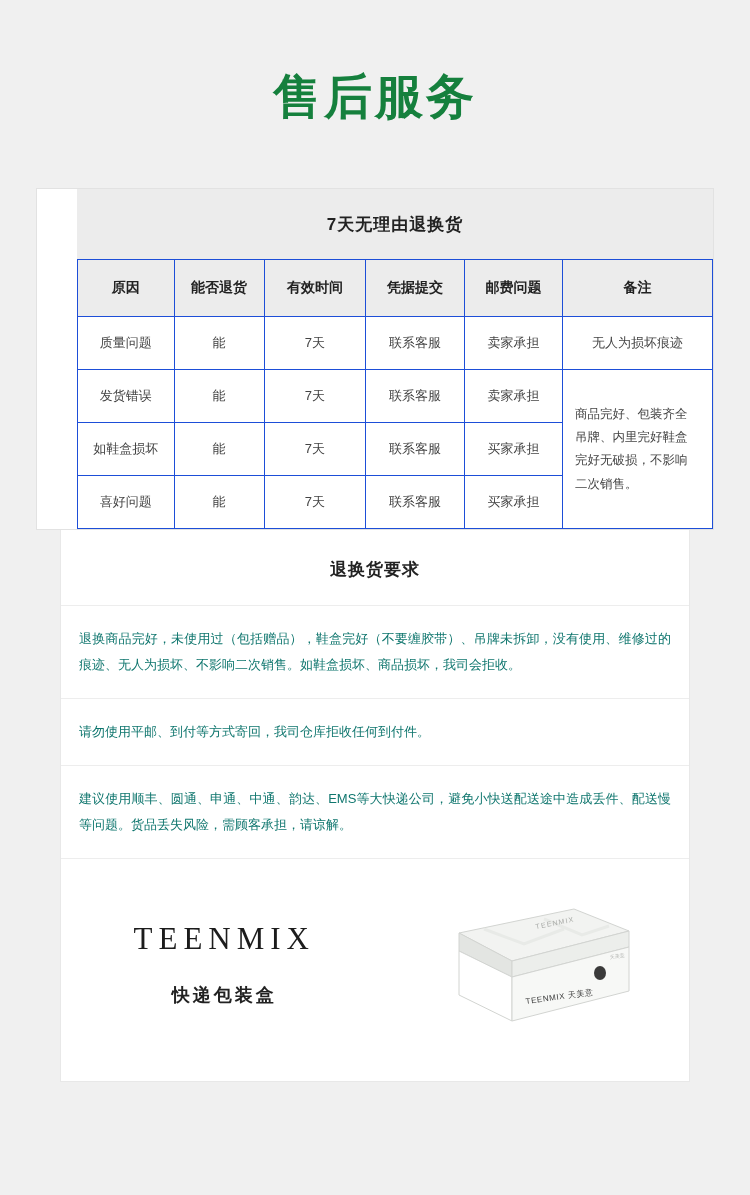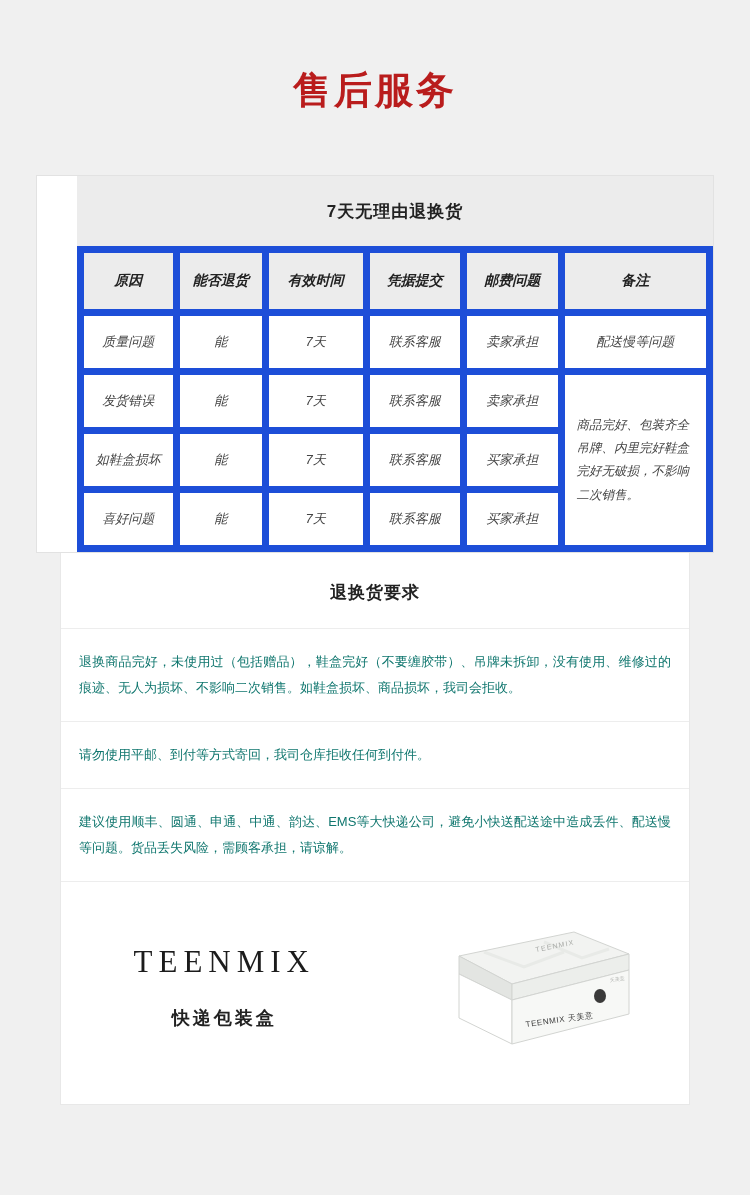--- a/index.html
+++ b/index.html
@@ -21,23 +21,23 @@
     position: relative;
     box-sizing: border-box;
   }
 
   
   .header {
     padding-top: 66px;
     text-align: center;
   }
   .header-title {
-    font-size: 38px;
-    font-weight: bold;
-    color: #b91c1c;
+    font-size: 48px;
+    font-weight: bold;
+    color: #15803d;
     letter-spacing: 3px;
     line-height: 1.3;
   }
   .header-sub {
     margin-top: 10px;
     font-size: 17px;
     color: #b0b0b0;
     letter-spacing: 4px;
   }
 
@@ -58,26 +58,25 @@
     padding: 24px 0 23px 0;
     letter-spacing: 1px;
   }
   table.policy {
     width: 100%;
     border-collapse: collapse;
     table-layout: fixed;
   }
   table.policy th,
   table.policy td {
-    border: 7px solid #1d4ed8;
+    border: 1px solid #1d4ed8;
     text-align: center;
     font-size: 13px;
     color: #444;
     padding: 0;
-    font-style: italic;
   }
   table.policy th {
     background: #ececec;
     height: 56px;
     font-weight: bold;
     font-size: 14px;
     color: #222;
   }
   table.policy td {
     height: 52px;
@@ -193,21 +192,21 @@
           <th>备注</th>
         </tr>
       </thead>
       <tbody>
         <tr>
           <td>质量问题</td>
           <td>能</td>
           <td>7天</td>
           <td>联系客服</td>
           <td>卖家承担</td>
-          <td>配送慢等问题</td>
+          <td>无人为损坏痕迹</td>
         </tr>
         <tr>
           <td>发货错误</td>
           <td>能</td>
           <td>7天</td>
           <td>联系客服</td>
           <td>卖家承担</td>
           <td class="note" rowspan="3">商品完好、包装齐全吊牌、内里完好鞋盒完好无破损，不影响二次销售。</td>
         </tr>
         <tr>

